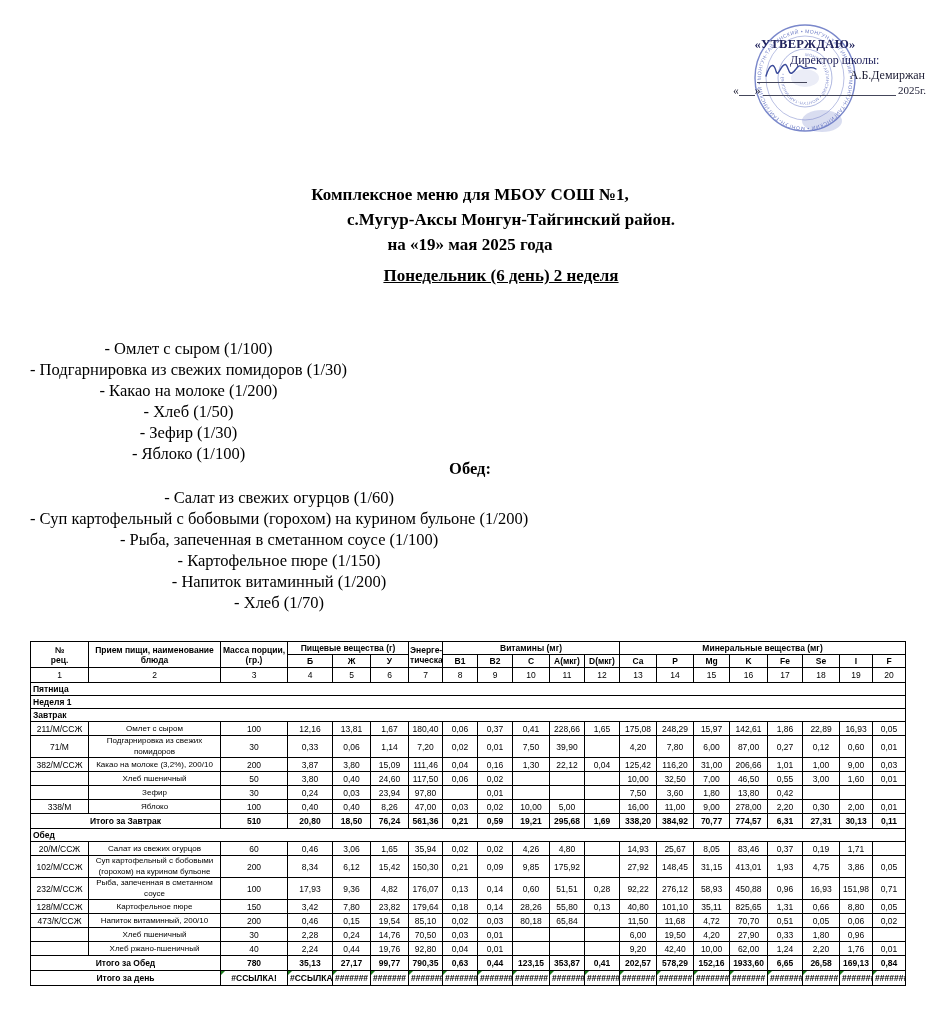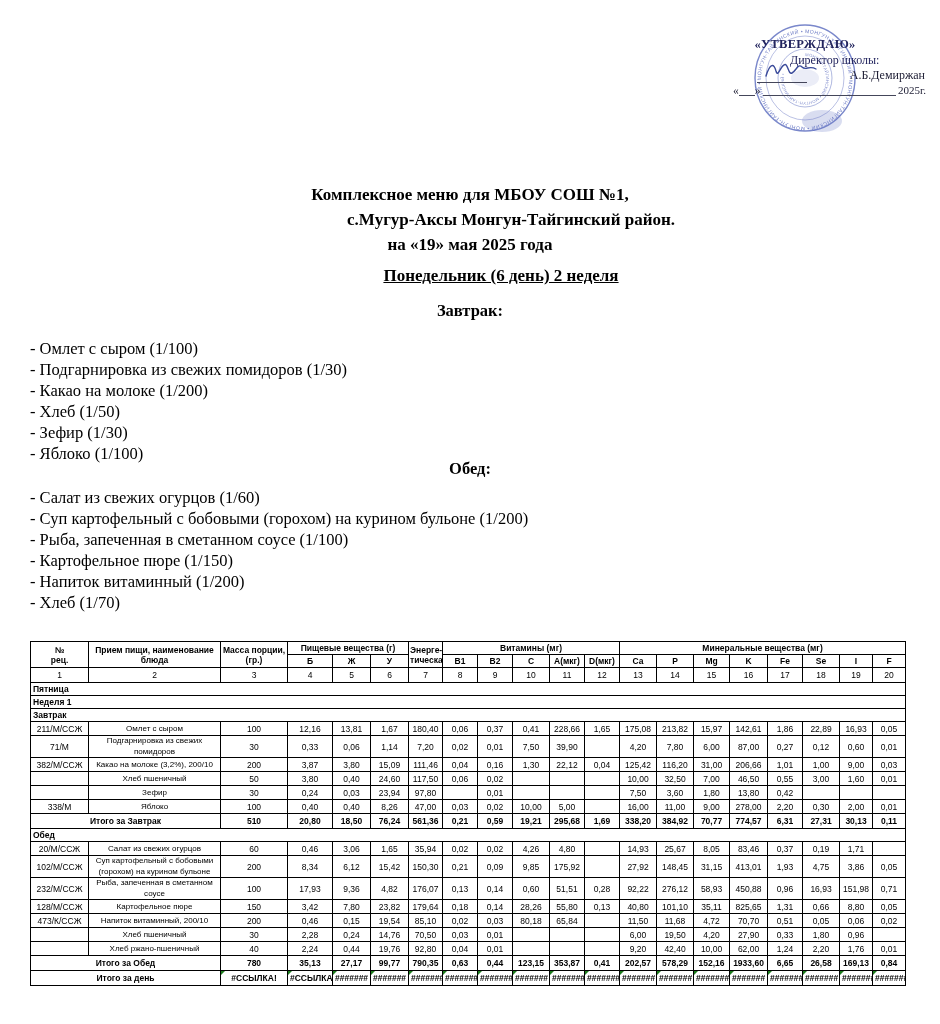--- a/index.html
+++ b/index.html
@@ -27,21 +27,21 @@
   
   .doc-title{position:absolute;left:0;width:100%;text-align:center;
       font-size:17px;font-weight:bold;}
   .t1{top:185px;} .t2{top:210px;padding-left:41px;} .t3{top:235px;}
   .day-heading{position:absolute;top:266px;left:0;width:100%;text-align:center;
       font-size:17px;font-weight:bold;text-decoration:underline;padding-left:31px;}
   .meal-heading{position:absolute;left:0;width:100%;text-align:center;
       font-size:16.5px;font-weight:bold;}
   .bh{top:301px;} .lh{top:459px;}
   .menu-list{position:absolute;left:30px;margin:0;padding:0;list-style:none;
-      font-size:16.5px;line-height:21px;}
+      font-size:16.5px;line-height:21px;text-align:center;}
   .bl{top:338px;} .ll{top:487px;}
 
   
   .menu-table{position:absolute;top:641px;left:30px;width:876px;
       border-collapse:collapse;table-layout:fixed;
       font-family:"Liberation Sans",sans-serif;font-size:8.5px;}
   .menu-table th,.menu-table td{border:1px solid #000;padding:0 2px;overflow:hidden;}
   .menu-table thead th{font-weight:bold;text-align:center;vertical-align:middle;
       white-space:pre-line;line-height:1.2;padding:1px 1px;}
   .menu-table tbody td{height:13px;line-height:10.5px;text-align:center;
@@ -91,21 +91,20 @@
     <span>»</span>
     <span class="uline date-line"></span>
     <span class="year">2025г.</span>
   </div>
 
   <div class="doc-title t1">Комплексное меню для МБОУ СОШ №1,</div>
   <div class="doc-title t2">с.Мугур-Аксы Монгун-Тайгинский район.</div>
   <div class="doc-title t3">на «19» мая 2025 года</div>
   <div class="day-heading">Понедельник (6 день) 2 неделя</div>
 
-  <div class="meal-heading bh">Завтрак:</div>
   <ul class="menu-list bl" id="breakfast-list">
       <li>- Омлет с сыром (1/100)</li>
       <li>- Подгарнировка из свежих помидоров (1/30)</li>
       <li>- Какао на молоке (1/200)</li>
       <li>- Хлеб (1/50)</li>
       <li>- Зефир (1/30)</li>
       <li>- Яблоко (1/100)</li>
     </ul>
 
   <div class="meal-heading lh">Обед:</div>
@@ -213,21 +212,21 @@
           <td class="num-cell">12,16</td>
           <td class="num-cell">13,81</td>
           <td class="num-cell">1,67</td>
           <td class="num-cell">180,40</td>
           <td class="num-cell">0,06</td>
           <td class="num-cell">0,37</td>
           <td class="num-cell">0,41</td>
           <td class="num-cell">228,66</td>
           <td class="num-cell">1,65</td>
           <td class="num-cell">175,08</td>
-          <td class="num-cell">213,82</td>
+          <td class="num-cell">248,29</td>
           <td class="num-cell">15,97</td>
           <td class="num-cell">142,61</td>
           <td class="num-cell">1,86</td>
           <td class="num-cell">22,89</td>
           <td class="num-cell">16,93</td>
           <td class="num-cell">0,05</td>
         </tr>
         <tr>
           <td class="num-cell">71/М</td>
           <td class="name-cell">Подгарнировка из свежих помидоров</td>

